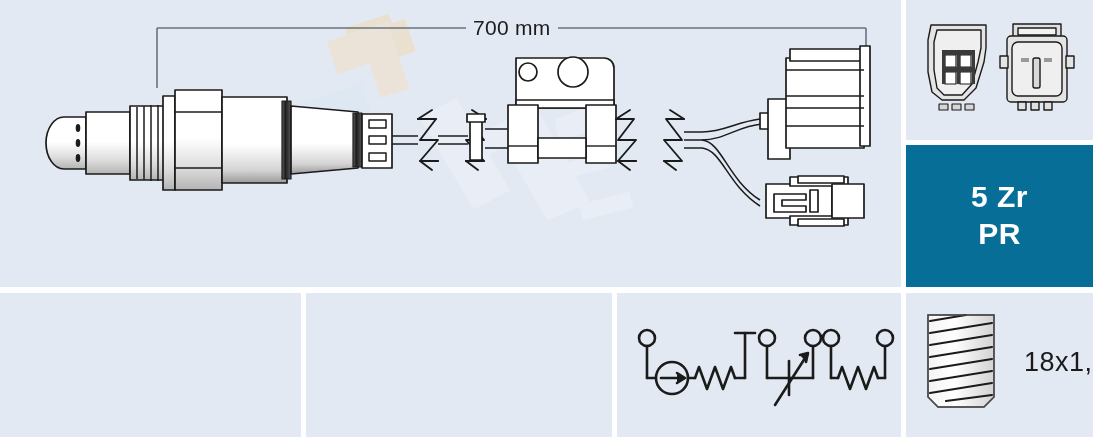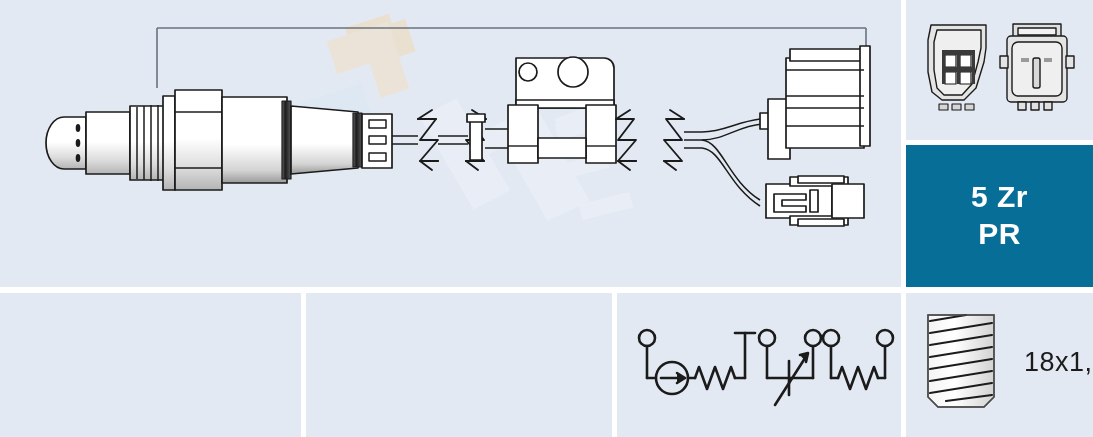--- a/index.html
+++ b/index.html
@@ -56,20 +56,21 @@
       </g>
     </svg>
 
     <svg class="wm" width="901" height="287" viewBox="0 0 901 287">
       <g stroke="#6a7280" stroke-width="1.6" fill="none">
         <line x1="157" y1="28" x2="866" y2="28"></line>
         <line x1="157" y1="28" x2="157" y2="88"></line>
         <line x1="866" y1="28" x2="866" y2="56"></line>
       </g>
     </svg>
+    <div class="dim-label">700 mm</div>
 
     <svg class="wm" width="901" height="287" viewBox="0 0 901 287">
       <defs>
         <linearGradient id="gMetal" x1="0" y1="0" x2="0" y2="1">
           <stop offset="0%" stop-color="#ffffff"></stop>
           <stop offset="48%" stop-color="#ffffff"></stop>
           <stop offset="78%" stop-color="#dcdcdc"></stop>
           <stop offset="100%" stop-color="#b4b4b4"></stop>
         </linearGradient>
         <linearGradient id="gBody" x1="0" y1="0" x2="0" y2="1">

